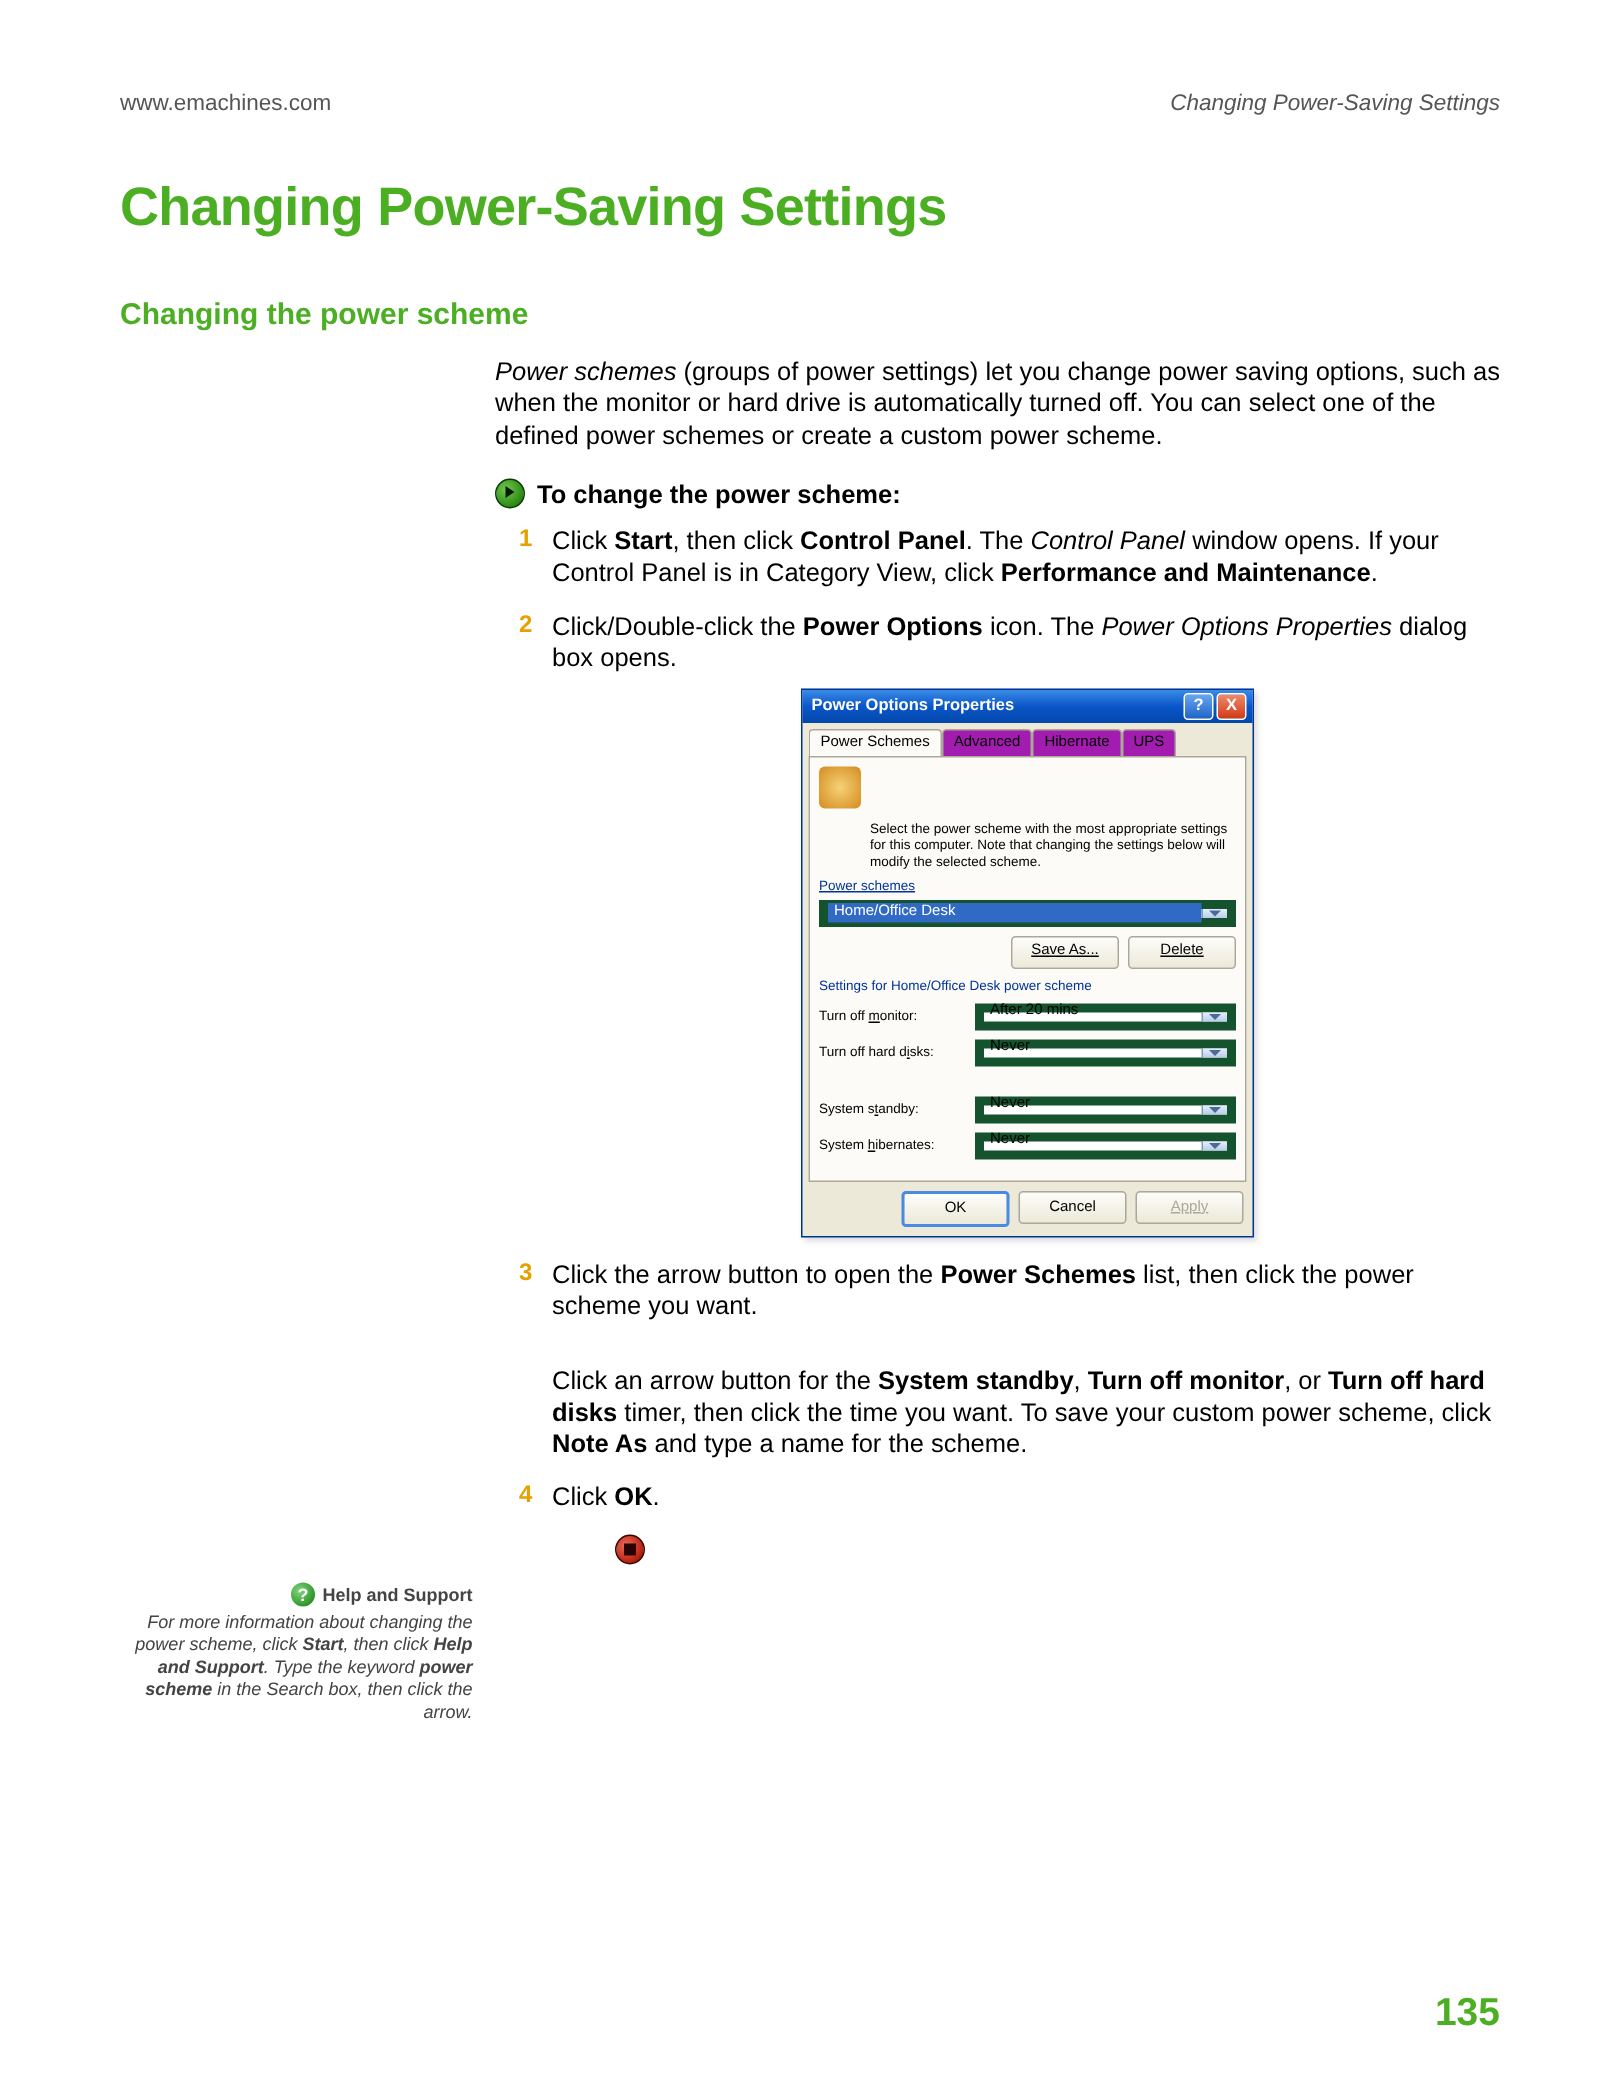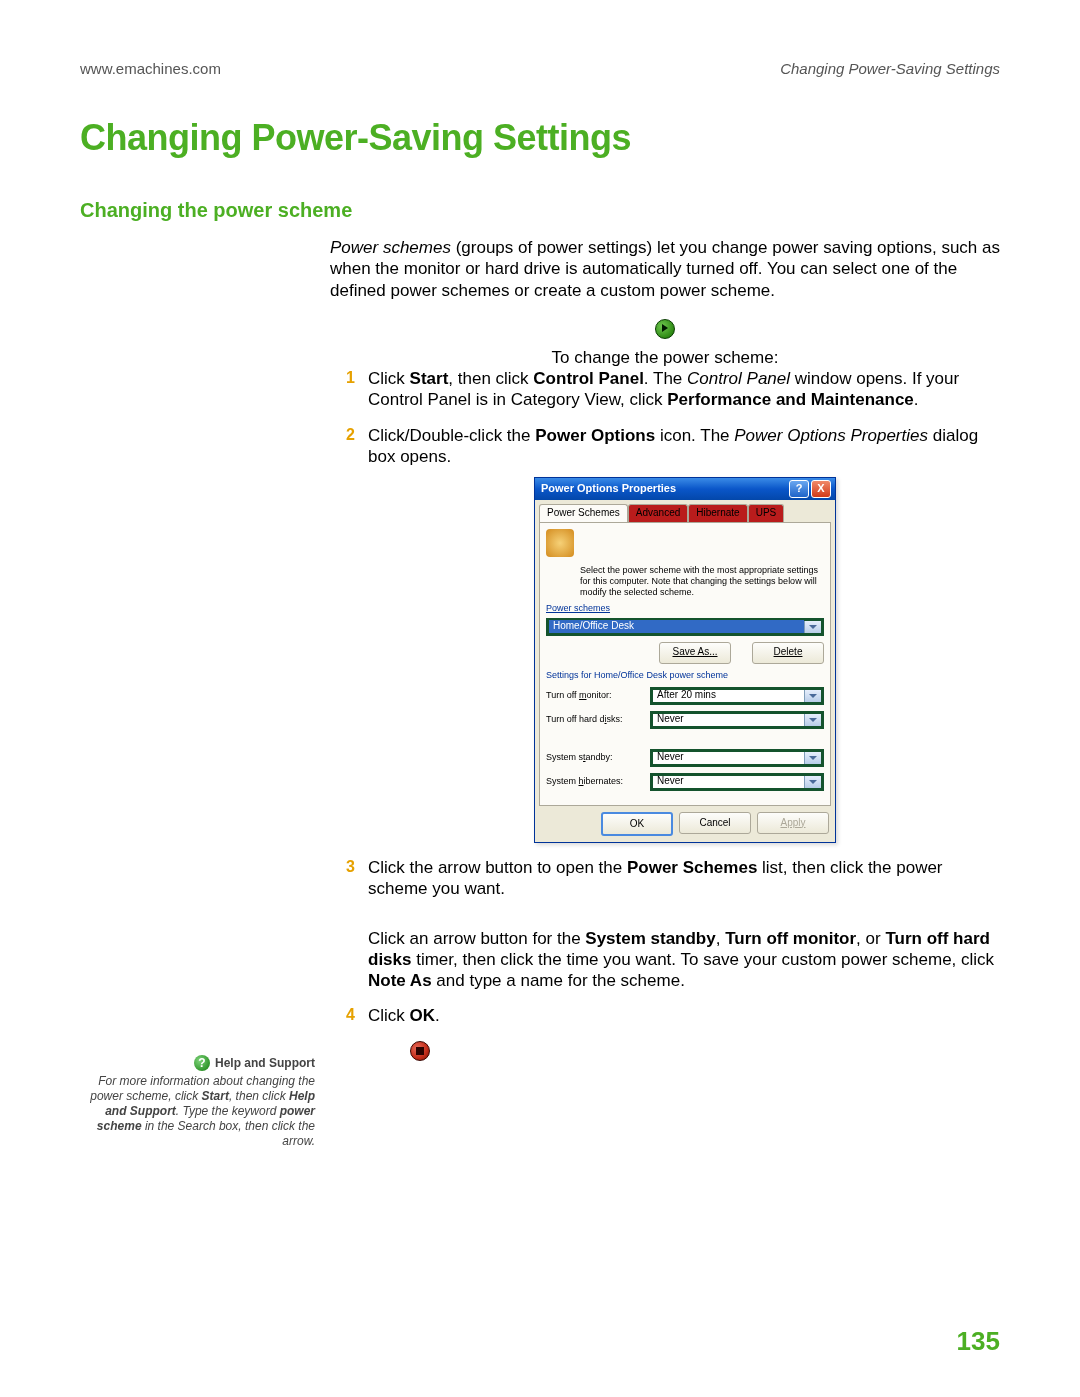--- a/index.html
+++ b/index.html
@@ -45,26 +45,26 @@
   }
   .body-col {
     margin-left: 250px;
     width: 670px;
     font-size: 17px;
     line-height: 1.25;
   }
   .intro { margin-bottom: 18px; }
   .intro .ital { font-style: italic; }
   .task-header {
-    font-weight: 400;
+    font-weight: 700;
+    margin-bottom: 10px;
     display: flex;
     align-items: center;
     gap: 8px;
     margin-left: -0px;
-    flex-direction: column;
   }
   .bullet-icon {
     width: 18px; height: 18px; border-radius: 50%;
     background: radial-gradient(circle at 35% 35%, #6fc84f 0%, #2e8a14 70%, #155a06 100%);
     border: 1px solid #083e00;
     position: relative;
     flex-shrink: 0;
   }
   .bullet-icon::after {
     content: "";
@@ -162,57 +162,57 @@
     background: #fcfbf7;
     border: 1px solid #aca899;
     border-bottom: none;
     border-radius: 3px 3px 0 0;
     padding: 2px 7px;
     font-size: 10px;
     margin-right: 0px;
     color: #000;
   }
   .xp-tab.active { background: #fcfbf7; position: relative; z-index: 2; }
-  .xp-tab:not(.active) { background: #b91c1c; }
+  .xp-tab:not(.active) { background: #a21caf; }
   .xp-desc-row { display: flex; gap: 6px; margin-bottom: 6px; }
   .xp-desc-row .icon-slot {
     width: 28px; height: 28px;
     background: radial-gradient(circle,#f6d177,#d38b1e);
     border-radius: 4px;
     flex-shrink: 0;
     position: relative;
   }
   .xp-desc-row .desc { font-size: 9px; line-height: 1.2; margin-top: 36px; }
   .xp-group-label { color: #003399; font-size: 9px; margin: 6px 0 3px 0; }
   .xp-select {
     width: 100%;
     height: 18px;
     background: #fff;
-    border: 3px solid #14532d;
+    border: 6px solid #14532d;
     display: flex;
     align-items: center;
     font-size: 10px;
     position: relative;
     box-sizing: border-box;
   }
   .xp-select .val { padding: 0 4px; flex: 1; white-space: nowrap; overflow: hidden; }
   .xp-select .arrow {
     width: 16px; height: 100%;
     border-left: 1px solid #7f9db9;
     background: linear-gradient(to bottom,#e6eefc,#b8cde8);
     display: flex; align-items: center; justify-content: center;
   }
   .xp-select .arrow::after {
     content: "";
     border-left: 4px solid transparent;
     border-right: 4px solid transparent;
     border-top: 4px solid #4a6a99;
   }
   .xp-scheme-sel .val { background: #316ac5; color: #fff; }
-  .xp-btnrow { display: flex; justify-content: flex-end; gap: 21px; margin-top: 6px; }
+  .xp-btnrow { display: flex; justify-content: flex-end; gap: 6px; margin-top: 6px; }
   .xp-btn {
     min-width: 54px;
     height: 20px;
     border: 1px solid #aca899;
     border-radius: 3px;
     background: linear-gradient(to bottom,#fdfdfb,#ece9d8);
     font-size: 10px;
     display: flex; align-items: center; justify-content: center;
     padding: 0 8px;
   }

